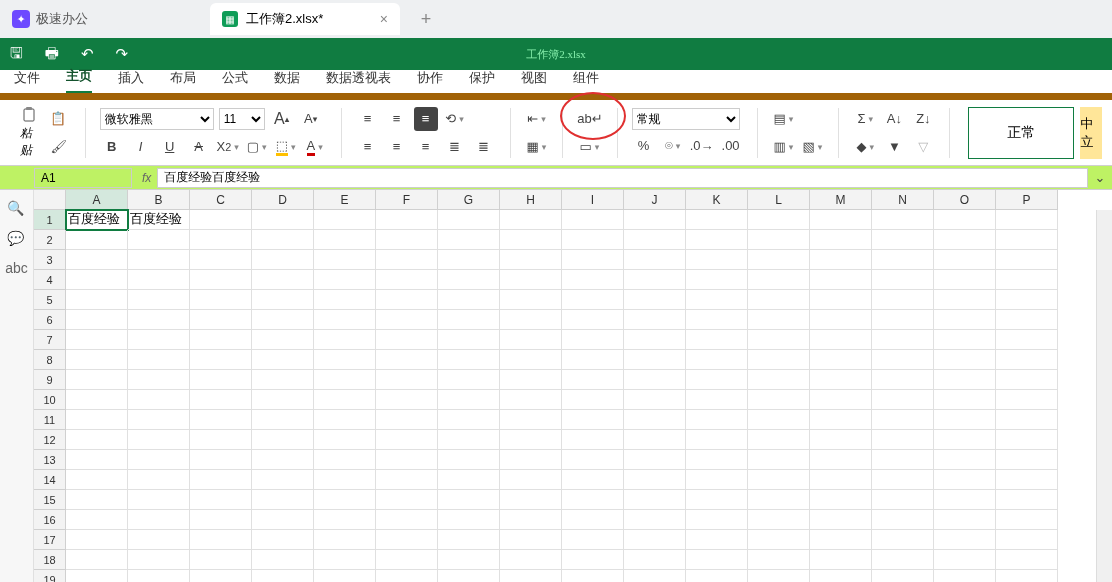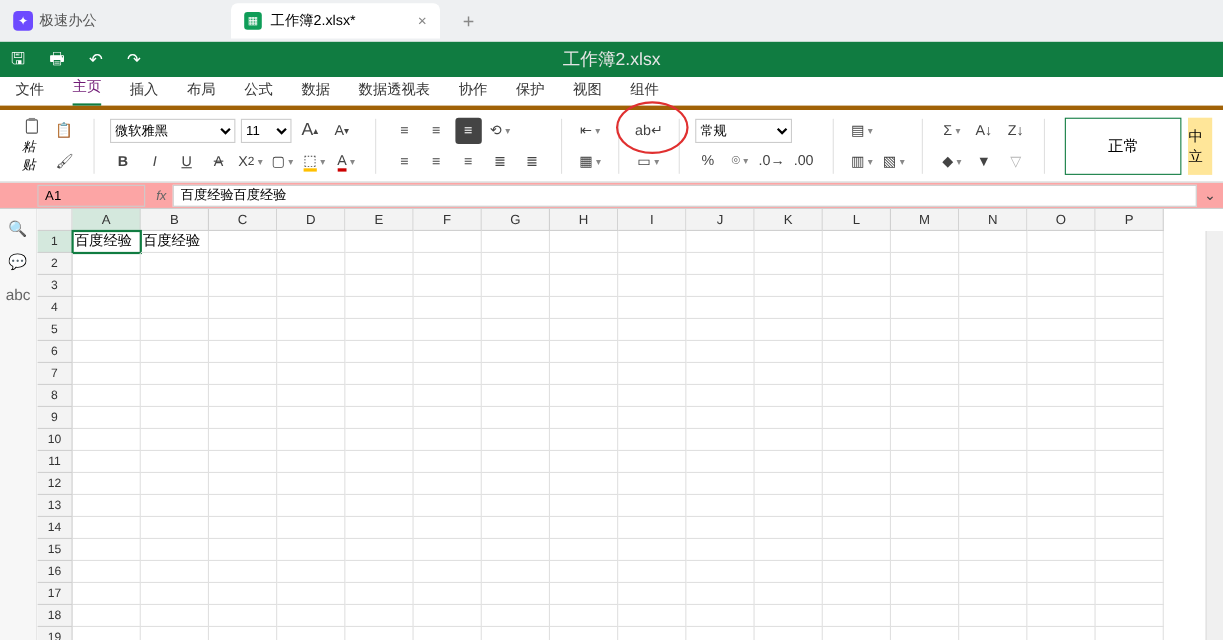--- a/index.html
+++ b/index.html
@@ -6,36 +6,36 @@
 body { background:#f3f3f3; overflow:hidden; width:1112px; height:582px; }
 .titlebar { height:38px; background:#eef0f2; display:flex; align-items:center; }
 .app-brand { display:flex; align-items:center; gap:6px; padding:0 12px; font-size:13px; color:#555; }
 .app-logo { width:18px; height:18px; background:#6d4aff; border-radius:4px; display:flex; align-items:center; justify-content:center; color:#fff; font-size:11px; }
 .tab { margin-left:110px; height:32px; background:#fff; border-radius:6px 6px 0 0; display:flex; align-items:center; gap:8px; padding:0 12px; font-size:13px; min-width:190px; }
 .tab-ico { width:16px; height:16px; background:#0f9d58; border-radius:3px; display:flex; align-items:center; justify-content:center; color:#fff; font-size:10px; }
 .tab-close { margin-left:auto; color:#888; cursor:pointer; font-size:14px; }
 .newtab { margin-left:14px; color:#888; font-size:18px; cursor:pointer; width:24px; text-align:center; }
 .qat { height:32px; background:#107c41; display:flex; align-items:center; padding:0 10px; gap:22px; color:#fff; }
 .qat-ico { font-size:15px; cursor:pointer; }
-.qat-title { position:absolute; left:50%; transform:translateX(-50%); color:#e5e5e5; font-size:16px; }
-.menubar { height:30px; background:#fff; display:flex; align-items:flex-end; padding:0 14px; gap:26px; border-bottom:4px solid #a16207;text-align:right; }
+.qat-title { position:absolute; left:50%; transform:translateX(-50%); color:#86efac; font-size:11px;font-family:Liberation Serif, serif; }
+.menubar { height:30px; background:#fff; display:flex; align-items:flex-end; padding:0 14px; gap:26px; border-bottom:7px solid #a16207;text-align:right; }
 .menu-item { font-size:13px; color:#333; padding-bottom:6px; cursor:pointer; }
-.menu-item.active { color:#701a75; border-bottom:2px solid #107c41; font-weight:400; }
+.menu-item.active { color:#14532d; border-bottom:2px solid #107c41; font-weight:700; }
 .ribbon { height:66px; background:#fff; display:flex; align-items:center; padding:4px 10px; gap:6px; border-bottom:1px solid #d0d0d0; position:relative; }
 .rgroup { display:flex; flex-direction:column; gap:4px; padding:0 6px; }
 .rrow { display:flex; align-items:center; gap:5px; }
 .sep { width:1px; height:50px; background:#e0e0e0; margin:0 2px; }
 .btn { height:24px; min-width:24px; display:flex; align-items:center; justify-content:center; cursor:pointer; color:#444; font-size:13px; border-radius:3px; }
 .paste-big { display:flex; flex-direction:column; align-items:center; font-size:12px; gap:2px; cursor:pointer; padding:2px 4px;font-style:italic; }
 .select { height:22px; font-size:12px; border:1px solid #ccc; background:#fff; }
 .dd::after { content:"▾"; font-size:9px; color:#888; margin-left:3px; }
 .circ { position:absolute; left:560px; top:-8px; width:66px; height:48px; border:2px solid #e03030; border-radius:50%; pointer-events:none; }
 .stylebox { width:118px; height:52px; border:1px solid #107c41; display:flex; align-items:center; justify-content:center; font-size:14px; margin-left:10px; cursor:pointer; background:#fff; }
 .stylebox2 { width:24px; height:52px; background:#ffe699; display:flex; align-items:center; justify-content:center; font-size:13px; cursor:pointer; }
-.fbar { height:24px; background:#fca5a5; display:flex; align-items:center; border-bottom:1px solid #d0d0d0; }
+.fbar { height:24px; background:#bef264; display:flex; align-items:center; border-bottom:1px solid #d0d0d0; }
 .namebox { width:98px; height:20px; border:1px solid #ccc; margin:0 4px 0 34px; font-size:12px; padding:0 6px; display:flex; align-items:center; }
 .fx { font-style:italic; color:#666; font-size:12px; padding:0 6px; }
 .finput { flex:1; height:20px; border:1px solid #ccc; font-size:12px; padding:0 6px; }
 .body { display:flex; height:392px; }
 .sidetools { width:34px; background:#f7f7f7; border-right:1px solid #e0e0e0; display:flex; flex-direction:column; align-items:center; gap:14px; padding-top:10px; }
 .st-ico { font-size:14px; color:#666; cursor:pointer; }
 .gridwrap { flex:1; overflow:hidden; position:relative; background:#fff; }
 .grid { display:grid; grid-template-columns:32px repeat(16,62px); }
 .hd { background:#f3f3f3; height:20px; font-size:12px; color:#333; display:flex; align-items:center; justify-content:center; border-right:1px solid #d0d0d0; border-bottom:1px solid #d0d0d0; cursor:pointer; }
 .hd.sel { background:#d4e8dd; }
@@ -162,21 +162,21 @@
         <span class="btn">ab↵</span>
       </div>
     <div class="rrow">
         <span class="btn dd">▭</span>
       </div>
   </div>
   <div class="circ"></div>
   <div class="sep"></div>
   <div class="rgroup">
     <div class="rrow">
-        <select class="select" style="width:88px"><option>常规</option></select>
+        <select class="select" style="width:108px"><option>常规</option></select>
       </div>
     <div class="rrow">
       <span class="btn">%</span>
       <span class="btn dd">⌾</span>
       <span class="btn">.0→</span>
       <span class="btn">.00</span>
     </div>
   </div>
   <div class="sep"></div>
   <div class="rgroup">

